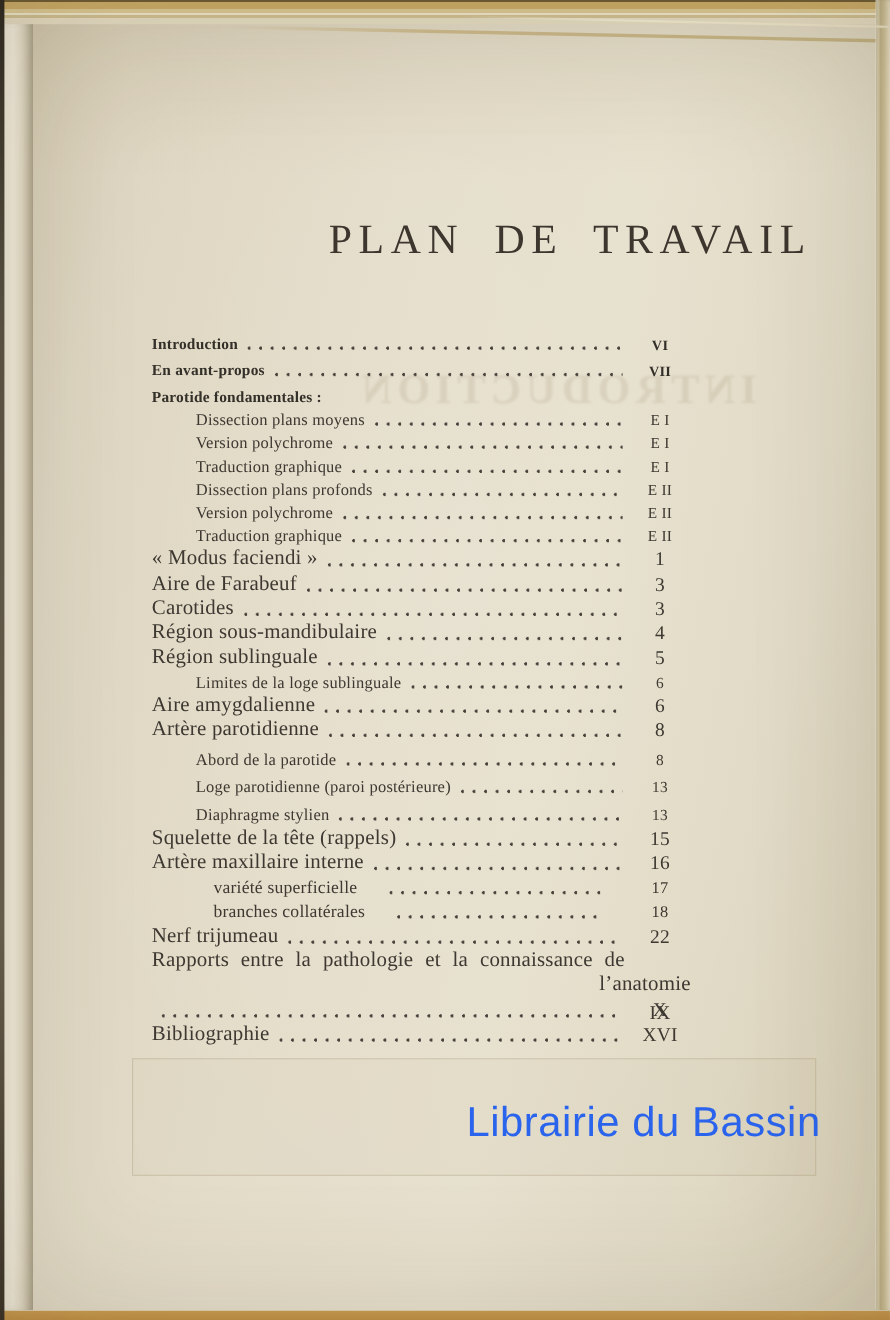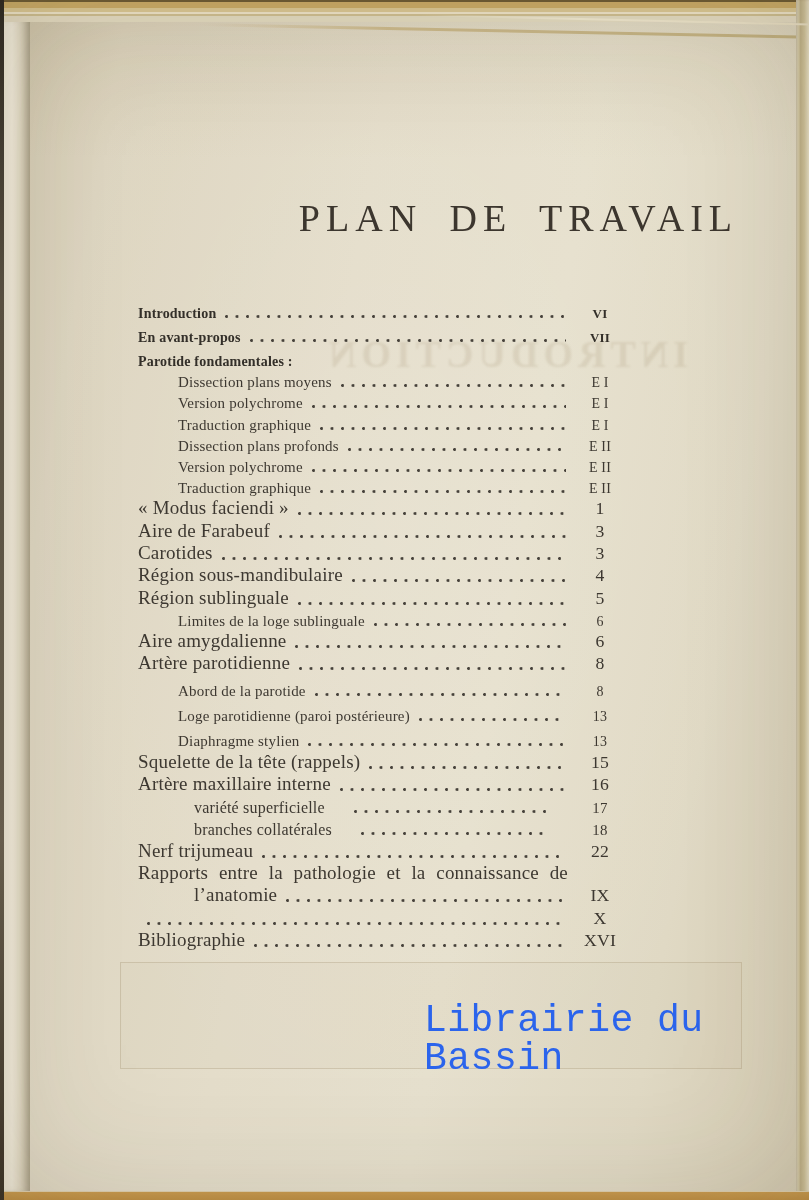--- a/index.html
+++ b/index.html
@@ -86,21 +86,21 @@
   .toc {
     position: absolute; left: 110px; top: 278px; width: 490px;
     letter-spacing: 0.2px;
   }
   .row { display: flex; align-items: flex-end; }
   .row-bold   { height: 24px;   font-size: 14px; font-weight: 700; color: #332f29; }
   .row-main   { height: 22.3px; font-size: 19px; }
   .row-sub    { height: 21.2px; font-size: 15px; padding-left: 40px; }
   .row-sub-wide { height: 25.3px; }
   .row-mid    { height: 22.3px; font-size: 16px; padding-left: 56px; gap: 20px; }
-  .row-cont   { padding-left: 56px; }
+  .row-cont   { padding-left: 56px; flex-direction: column; }
   .label { white-space: nowrap; flex: none; }
   .row-justify .label {
     flex: 1; white-space: normal; margin-right: 60px;
     text-align: justify; text-align-last: justify;
   }
   .leader {
     flex: 1; height: 3px; margin: 0 6px 4px 9px;
     background-image: radial-gradient(circle at 1.5px 1.5px, #46413a 1.25px, rgba(0,0,0,0) 1.6px);
     background-size: 10.5px 3px; background-repeat: repeat-x;
   }
@@ -116,21 +116,21 @@
   }
   .ghost-box {
     position: absolute; left: 92px; top: 942px; width: 620px; height: 105px;
     border: 1px solid rgba(150,132,95,0.26);
     background: rgba(190,175,135,0.06);
     pointer-events: none;
   }
   
   .watermark {
     position: absolute; left: 424px; top: 1002px;
-    font-family: Liberation Mono, monospace;
+    font-family: Liberation Sans, sans-serif;
     font-size: 38px; line-height: 1;
     color: #2b64ec;
     z-index: 5;
     letter-spacing: 0.5px;
   }
 </style>
 </head>
 <body>
 
 <div class="photo">

